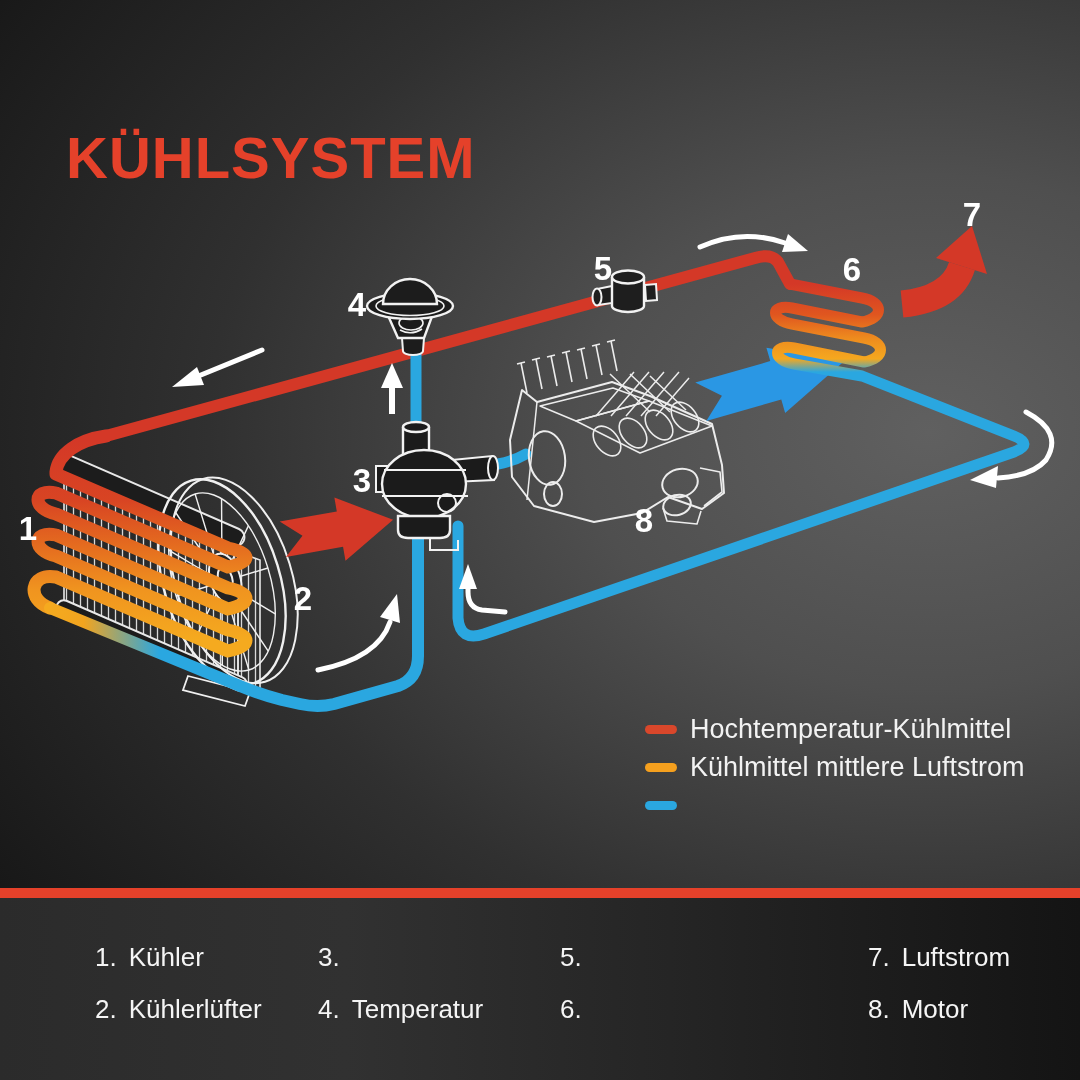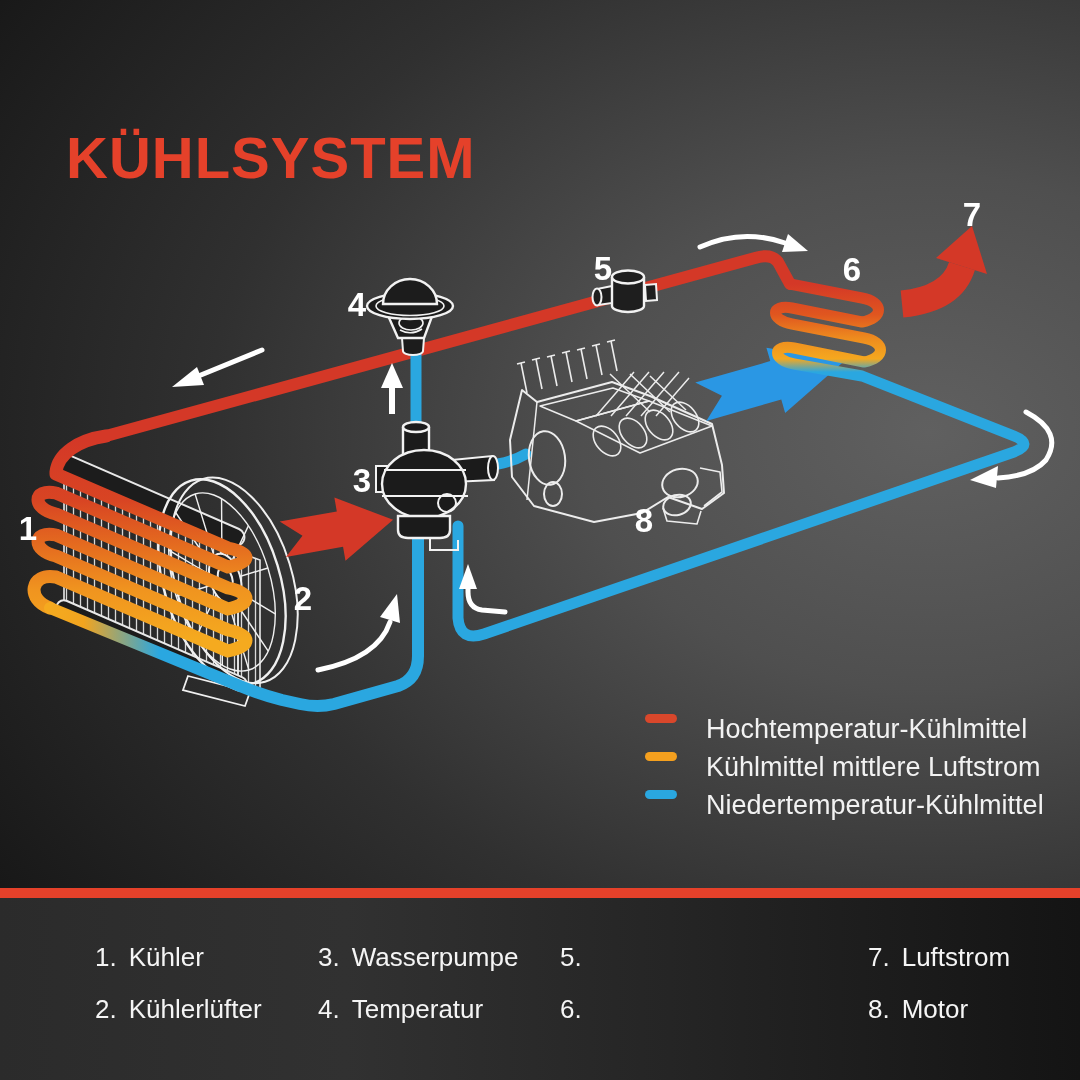--- a/index.html
+++ b/index.html
@@ -3,21 +3,21 @@
 <meta charset="utf-8">
 <style>
   html,body{margin:0;padding:0;}
   body{width:1080px;height:1080px;overflow:hidden;font-family:"Liberation Sans",sans-serif;background:#111;}
   .stage{position:absolute;left:0;top:0;width:1080px;height:1080px;
     background:radial-gradient(115% 85% at 86% 40%, #606060 0%, #4f4f4f 28%, #303030 58%, #161616 92%);}
   .title{position:absolute;left:66px;top:124px;font-size:58px;font-weight:700;color:#e5412a;letter-spacing:1px;}
   .diagram-svg{position:absolute;left:0;top:0;width:1080px;height:1080px;}
   .num-label{font-family:"Liberation Sans",sans-serif;font-size:33px;font-weight:700;fill:#ffffff;}
   .legend{position:absolute;left:645px;top:714px;}
-  .legend-row{display:flex;gap:29px;height:30px;margin-bottom:8px;}
+  .legend-row{display:flex;align-items:center;gap:13px;height:30px;margin-bottom:8px;}
   .legend-label{font-size:27px;font-weight:400;color:#f2f2f2;white-space:nowrap;}
   .divider{position:absolute;left:0;top:888px;width:1080px;height:10px;background:#e5412a;}
   .bottom-panel{position:absolute;left:0;top:898px;width:1080px;height:182px;
     background:linear-gradient(90deg,#2b2b2b 0%,#313131 32%,#252525 62%,#141414 100%);}
   .part-item{position:absolute;display:flex;font-size:26px;color:#f5f5f5;white-space:nowrap;}
   .part-num{margin-right:12px;}
   .p1{left:95px;top:942px}.p2{left:95px;top:994px}
   .p3{left:318px;top:942px}.p4{left:318px;top:994px}
   .p5{left:560px;top:942px}.p6{left:560px;top:994px}
   .p7{left:868px;top:942px}.p8{left:868px;top:994px}
@@ -214,38 +214,36 @@
     <div class="legend-row">
       <svg width="32" height="9">
         <rect width="32" height="9" rx="4.5" fill="#f5a01e"></rect>
       </svg>
       <span class="legend-label">Kühlmittel mittlere Luftstrom</span>
     </div>
     <div class="legend-row">
       <svg width="32" height="9">
         <rect width="32" height="9" rx="4.5" fill="#2aa7e0"></rect>
       </svg>
-      <span class="legend-label">Niedertemperatur-Kühlmittel</span>
     </div>
   </div>
 
   <div class="divider"></div>
   <div class="bottom-panel"></div>
 
   <div class="part-item p1">
     <span class="part-num">1.</span>
     <span>Kühler</span>
   </div>
   <div class="part-item p2">
     <span class="part-num">2.</span>
     <span>Kühlerlüfter</span>
   </div>
   <div class="part-item p3">
     <span class="part-num">3.</span>
-    <span>Wasserpumpe</span>
   </div>
   <div class="part-item p4">
     <span class="part-num">4.</span>
     <span>Temperatur</span>
   </div>
   <div class="part-item p5">
     <span class="part-num">5.</span>
   </div>
   <div class="part-item p6">
     <span class="part-num">6.</span>

